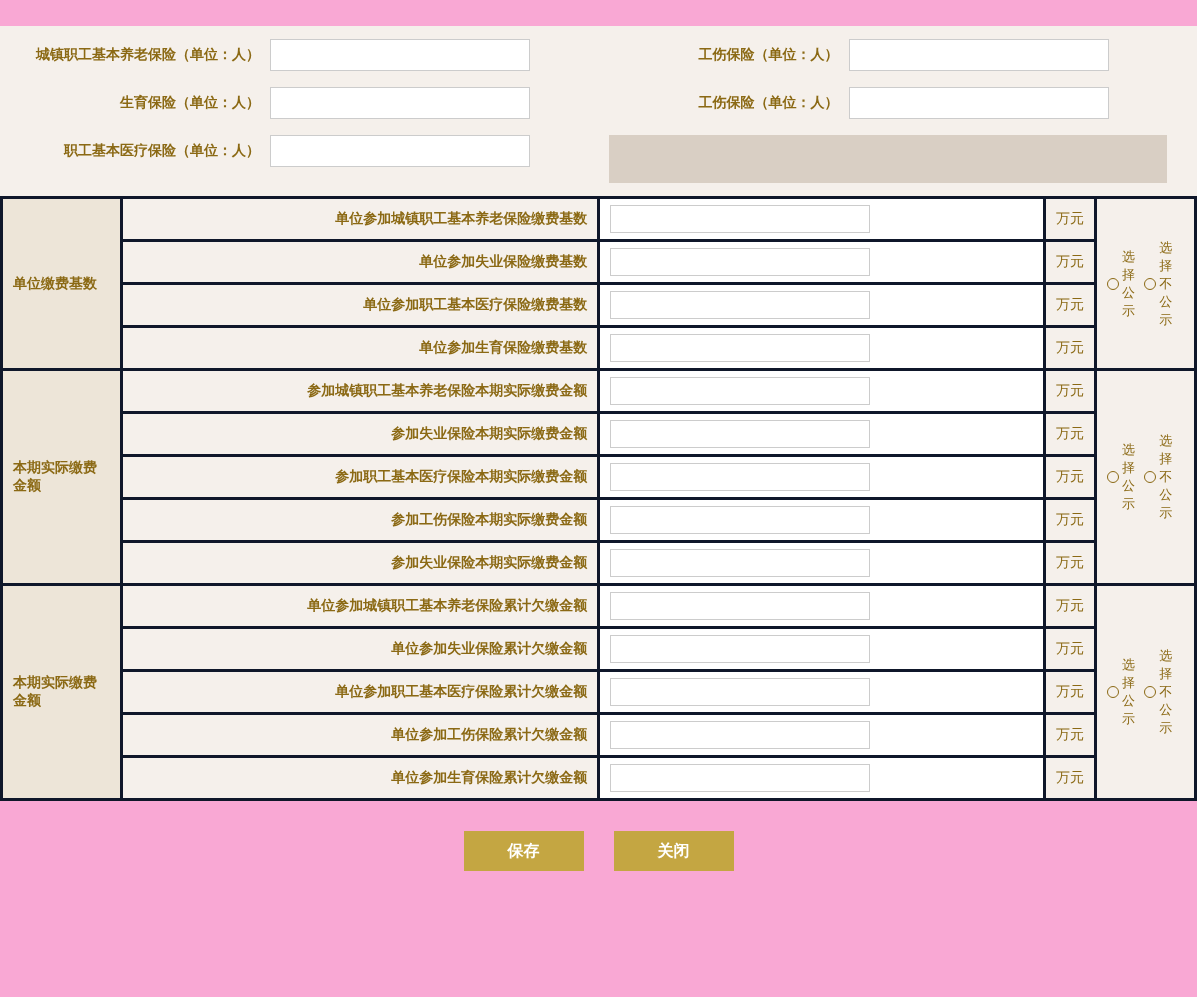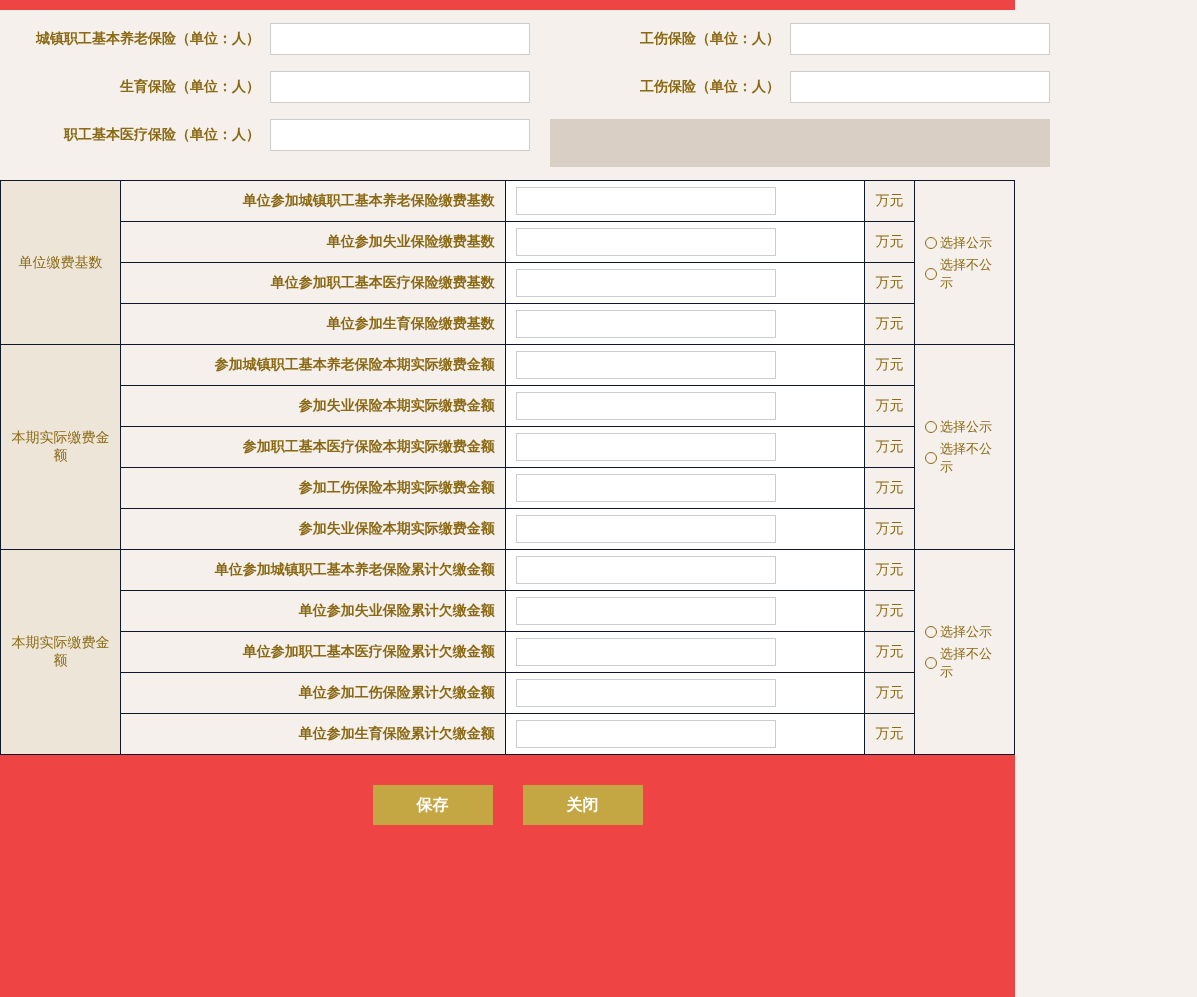--- a/index.html
+++ b/index.html
@@ -4,24 +4,24 @@
   <style>
     * { box-sizing: border-box; margin: 0; padding: 0; }
     body {
       background: #f5f0eb;
       font-family: "Microsoft YaHei", SimSun, sans-serif;
       font-size: 14px;
       color: #8B6914;
     }
 
     .page-container {
-      width: 1015px;
+      width: 1197px;
       min-height: 997px;
-      background: #ef4444;
-      padding: 10px 0 40px 0;
+      background: #f9a8d4;
+      padding: 26px 0 40px 0;
     }
 
     
     .top-section {
       background: #f5f0eb;
       padding: 5px 20px;
     }
 
     .top-row {
       display: flex;
@@ -47,29 +47,29 @@
     }
 
     
     .main-table {
       width: 100%;
       border-collapse: collapse;
       margin-top: 0;
     }
 
     .main-table td {
-      border: 1px solid #0f172a;
+      border: 3px solid #0f172a;
       padding: 6px 10px;
       color: #8B6914;
     }
 
     .section-header-cell {
       background: #ede5d8;
-      text-align: center;
-      font-weight: normal;
+      text-align: left;
+      font-weight: bold;
       color: #8B6914;
       vertical-align: middle;
       width: 120px;
     }
 
     .row-label-cell {
       background: #f5f0eb;
       text-align: right;
       font-weight: bold;
       color: #8B6914;
@@ -100,21 +100,21 @@
       width: 260px;
       height: 28px;
       border: 1px solid #ccc;
       background: white;
       padding: 0 5px;
       font-size: 13px;
     }
 
     .radio-group {
       display: flex;
-      flex-direction: column;
+      flex-direction: row;
       gap: 4px;
     }
 
     .radio-label {
       display: flex;
       align-items: center;
       gap: 3px;
       color: #8B6914;
       font-size: 13px;
       cursor: pointer;

